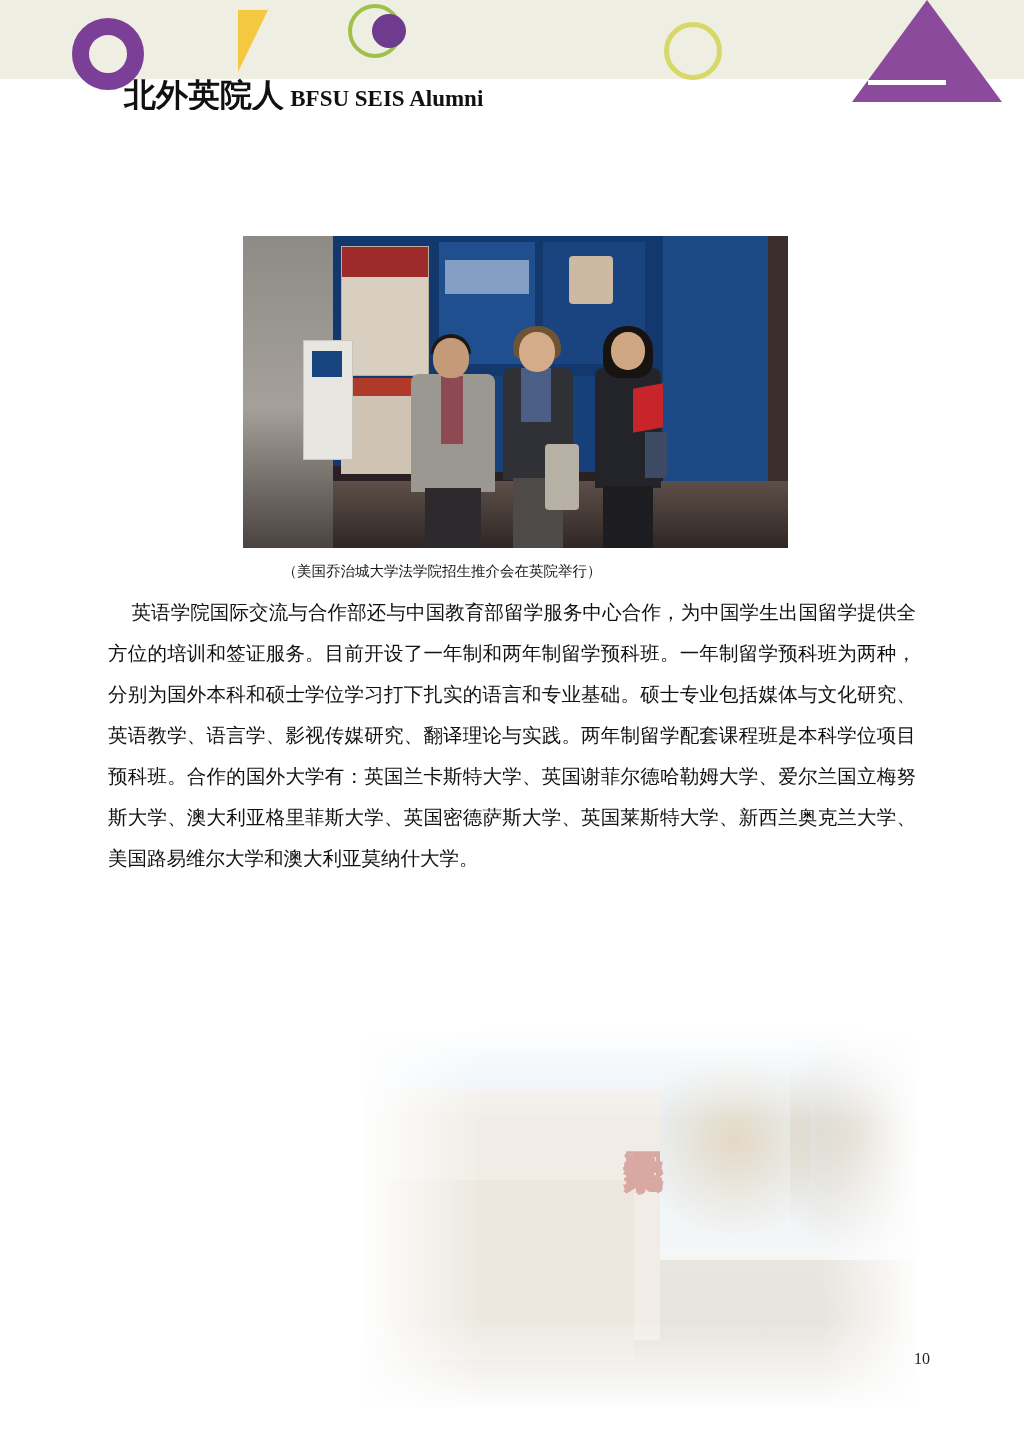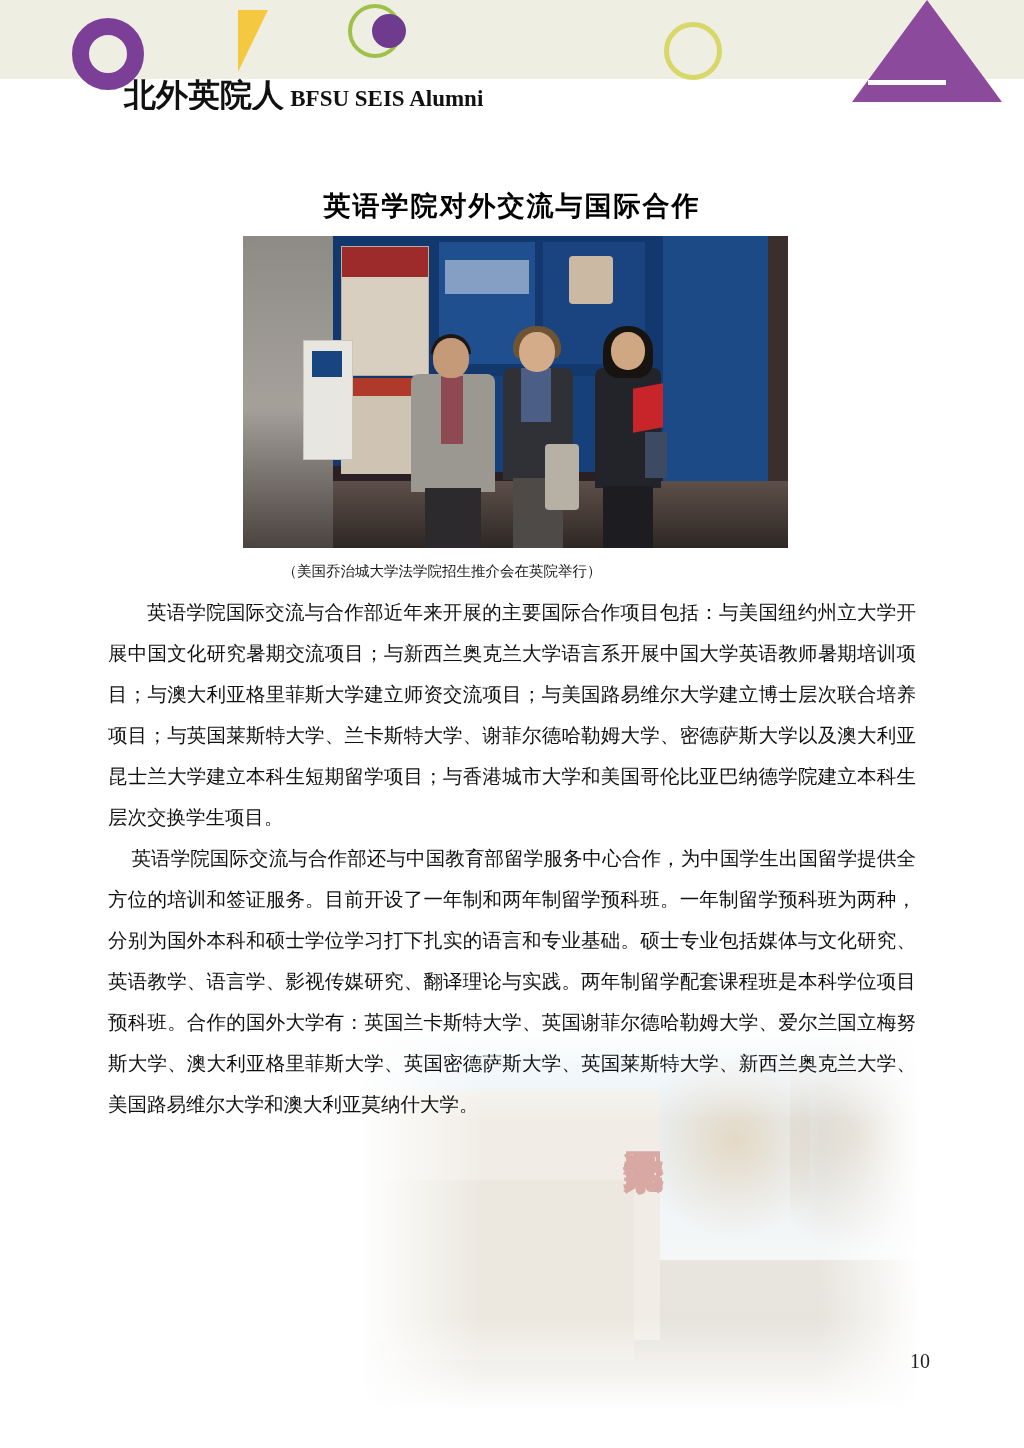--- a/index.html
+++ b/index.html
@@ -341,21 +341,21 @@
     position: absolute; left: 460px; top: 0; width: 100px; height: 380px;
     background: linear-gradient(to left, #ffffff 0%, rgba(255,255,255,0) 100%);
   }
 
   .text-layer { position: relative; z-index: 2; }
 
   .page-number {
     position: absolute;
     right: 94px;
     top: 1240px;
-    font-size: 20px;
+    font-size: 16px;
     color: #222222;
     font-family: "Liberation Serif", "DejaVu Serif", serif;
   }
 </style>
 </head>
 <body>
 
 <div class="header">
   <div class="header-band"></div>
   <div class="hdr-ring-lg"></div>
@@ -381,21 +381,20 @@
     </div>
     <div class="bg-tree-1"></div>
     <div class="bg-tree-2"></div>
     <div class="bg-redtext">北京外国语大学</div>
     <div class="bg-fade-left"></div>
     <div class="bg-fade-top"></div>
     <div class="bg-fade-bottom"></div>
     <div class="bg-fade-right"></div>
   </div>
 
-  <div class="article-title">英语学院对外交流与国际合作</div>
 
   <div class="photo-wrap">
     <div class="ph-wall-left"></div>
     <div class="ph-board"></div>
     <div class="ph-board-2"></div>
     <div class="ph-poster-a">
       <div class="ph-poster-a-top"></div>
     </div>
     <div class="ph-poster-b">
       <div class="ph-poster-b-hl"></div>
@@ -433,18 +432,17 @@
       <div class="book"></div>
       <div class="legs"></div>
       <div class="hair"></div>
       <div class="head"></div>
     </div>
   </div>
 
   <div class="photo-caption">（美国乔治城大学法学院招生推介会在英院举行）</div>
 
   <div class="body-text text-layer">
-    <p class="indent">英语学院国际交流与合作部近年来开展的主要国际合作项目包括：与美国纽约州立大学开展中国文化研究暑期交流项目；与新西兰奥克兰大学语言系开展中国大学英语教师暑期培训项目；与澳大利亚格里菲斯大学建立师资交流项目；与美国路易维尔大学建立博士层次联合培养项目；与英国莱斯特大学、兰卡斯特大学、谢菲尔德哈勒姆大学、密德萨斯大学以及澳大利亚昆士兰大学建立本科生短期留学项目；与香港城市大学和美国哥伦比亚巴纳德学院建立本科生层次交换学生项目。</p>
     <p class="indent-small">英语学院国际交流与合作部还与中国教育部留学服务中心合作，为中国学生出国留学提供全方位的培训和签证服务。目前开设了一年制和两年制留学预科班。一年制留学预科班为两种，分别为国外本科和硕士学位学习打下扎实的语言和专业基础。硕士专业包括媒体与文化研究、英语教学、语言学、影视传媒研究、翻译理论与实践。两年制留学配套课程班是本科学位项目预科班。合作的国外大学有：英国兰卡斯特大学、英国谢菲尔德哈勒姆大学、爱尔兰国立梅努斯大学、澳大利亚格里菲斯大学、英国密德萨斯大学、英国莱斯特大学、新西兰奥克兰大学、美国路易维尔大学和澳大利亚莫纳什大学。</p>
   </div>
 
   <div class="page-number">10</div>
 </div>
 
 </body></html>

